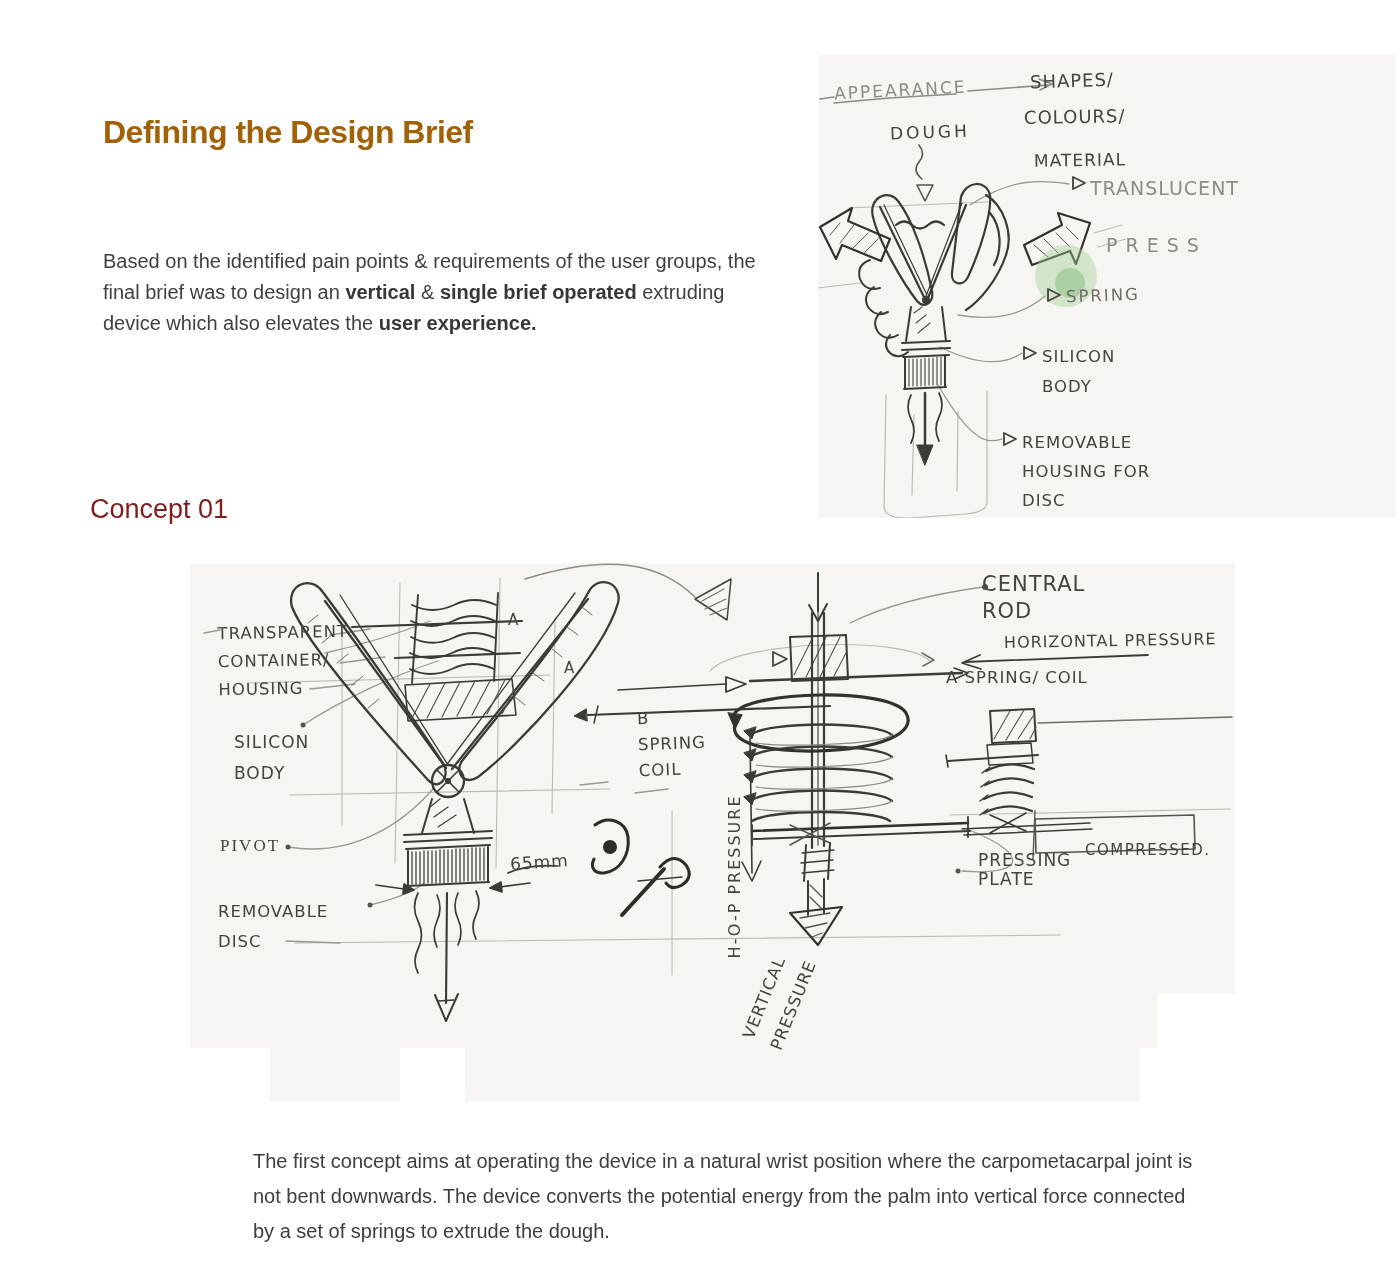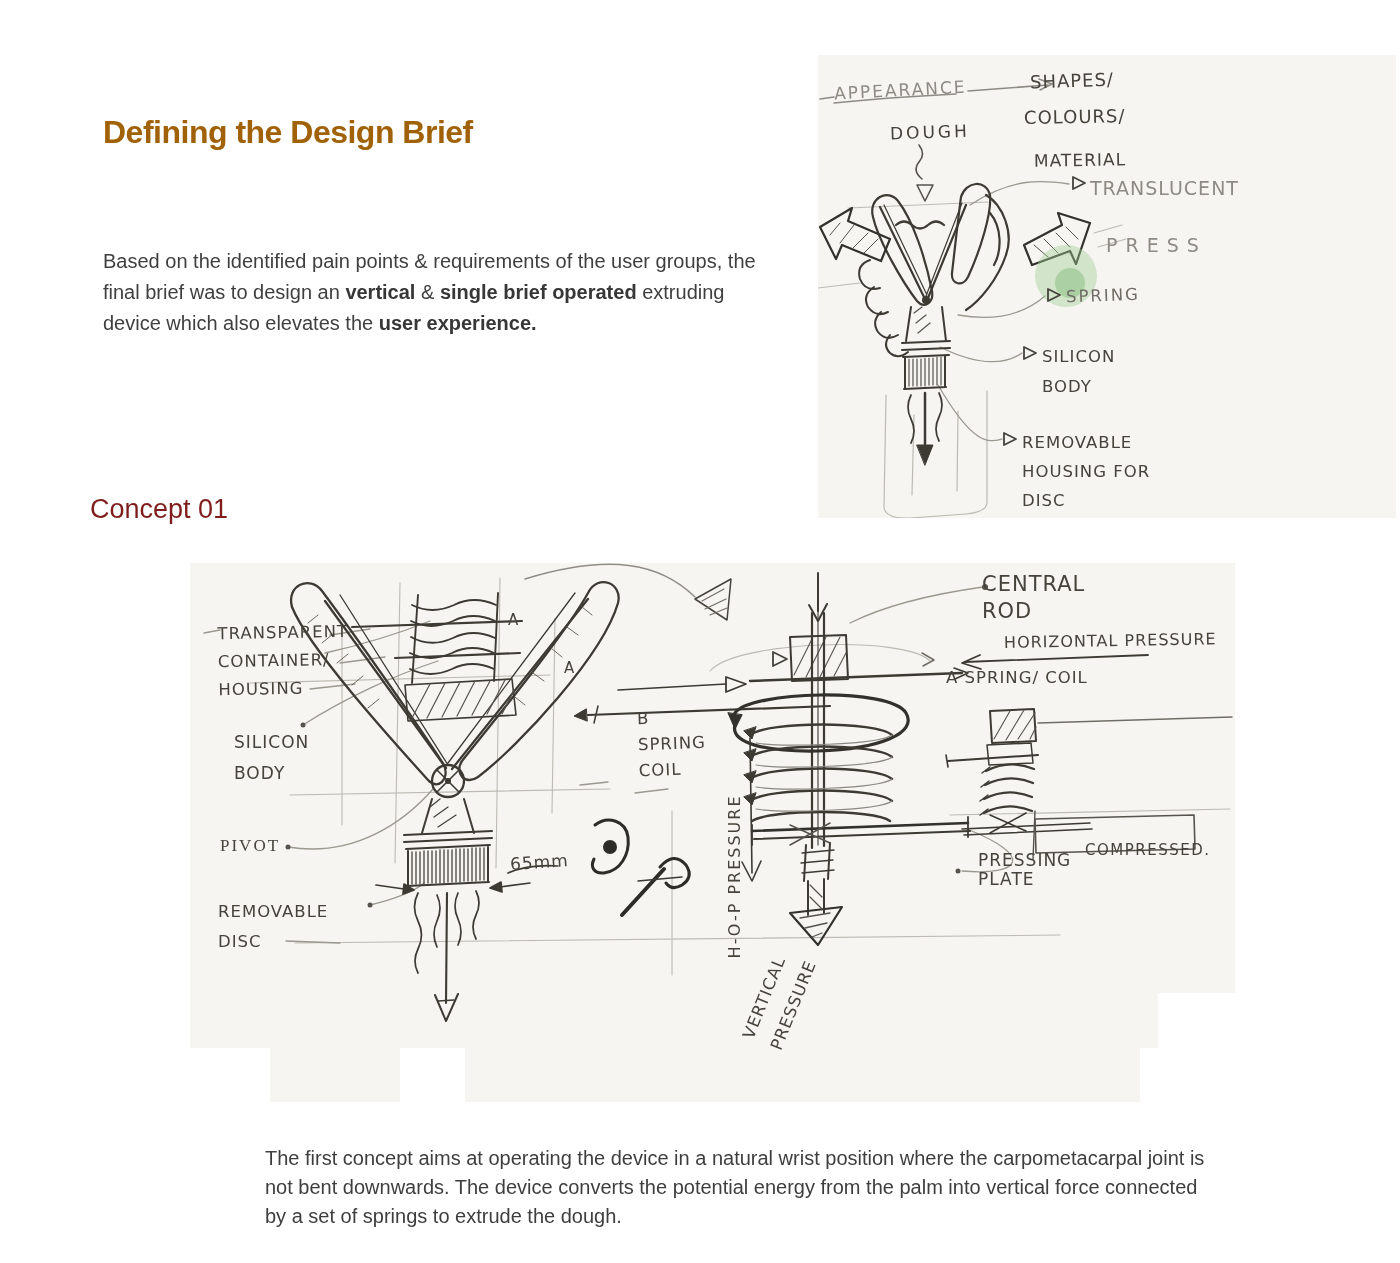--- a/index.html
+++ b/index.html
@@ -5,21 +5,21 @@
   html,body{margin:0;padding:0;background:#ffffff;}
   .page{position:relative;width:1400px;height:1263px;background:#ffffff;overflow:hidden;
         font-family:"Liberation Sans",sans-serif;}
   .h1{position:absolute;left:103px;top:114px;font-size:32px;font-weight:bold;
       color:#a16207;letter-spacing:-0.5px;}
   .intro{position:absolute;left:103px;top:226px;width:665px;font-size:20px;
          line-height:31px;color:#3f3f3f;}
   .intro .b{font-weight:bold;color:#373737;}
   .h2{position:absolute;left:90px;top:494px;font-size:27px;font-weight:400;color:#7f1d1d;}
   .caption{position:absolute;left:253px;top:1124px;width:950px;font-size:20px;
-           line-height:29px;color:#3e3e3e;margin-left:12px;}
+           line-height:35px;color:#3e3e3e;}
   .paper{position:absolute;background:#f6f5f2;}
   .paper svg{position:absolute;left:0;top:0;}
   .hl{position:absolute;font-family:"DejaVu Sans",sans-serif;color:#45433b;
       white-space:pre-line;line-height:1.55;letter-spacing:1px;font-size:16px;}
   .pencil{color:#8d8b84;}
   .mid{color:#6f6d65;}
   .patch{position:absolute;background:#f6f5f2;}
   .wpatch{position:absolute;background:#ffffff;}
 </style>
 </head>

